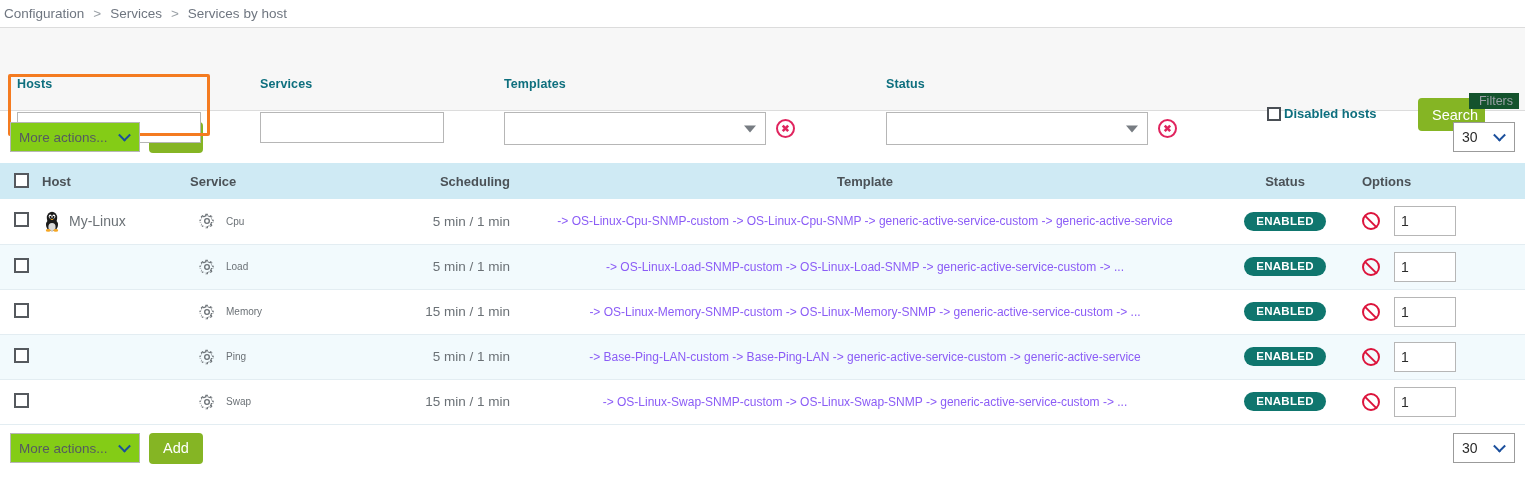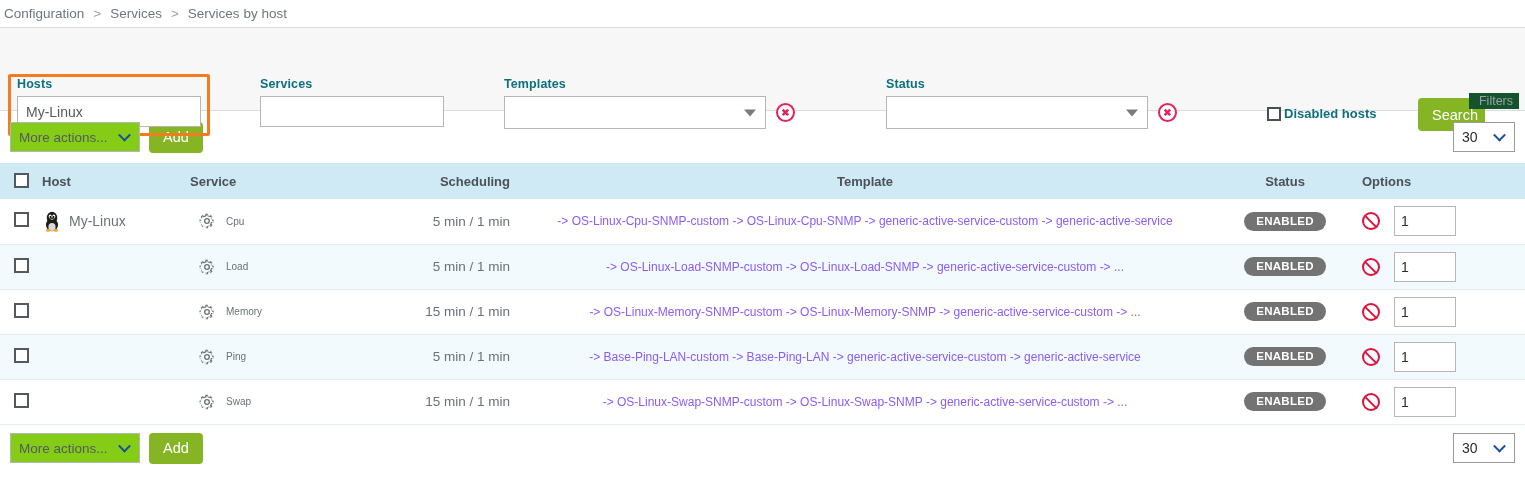--- a/index.html
+++ b/index.html
@@ -37,21 +37,21 @@
   }
   .filter-fields {
     position: absolute;
     top: 0; left: 0; right: 0; bottom: 0;
   }
   .fgroup { position: absolute; }
   .flabel {
     font-weight: bold;
     font-size: 12.5px;
     color: #0e6f7e;
-    margin-bottom: 5px;
+    margin-bottom: 21px;
     letter-spacing: .1px;
   }
   .ftext {
     height: 31px;
     border: 1px solid #b6b6b6;
     background: #ffffff;
     font-family: "Liberation Sans", sans-serif;
     font-size: 14px;
     color: #555b60;
     padding: 0 8px;
@@ -225,21 +225,21 @@
     color: #8b5cf6;
     font-size: 12px;
     white-space: nowrap;
     overflow: hidden;
     text-overflow: ellipsis;
     padding: 0 6px;
   }
 
   .badge {
     display: inline-block;
-    background: #737373;
+    background: #0f766e;
     color: #ffffff;
     font-size: 11.5px;
     font-weight: bold;
     letter-spacing: .3px;
     border-radius: 11px;
     padding: 3px 12px 4px 12px;
   }
 
   .opts-cell { display: flex; align-items: center; gap: 14px; padding-left: 12px; }
   .deny-icon {

